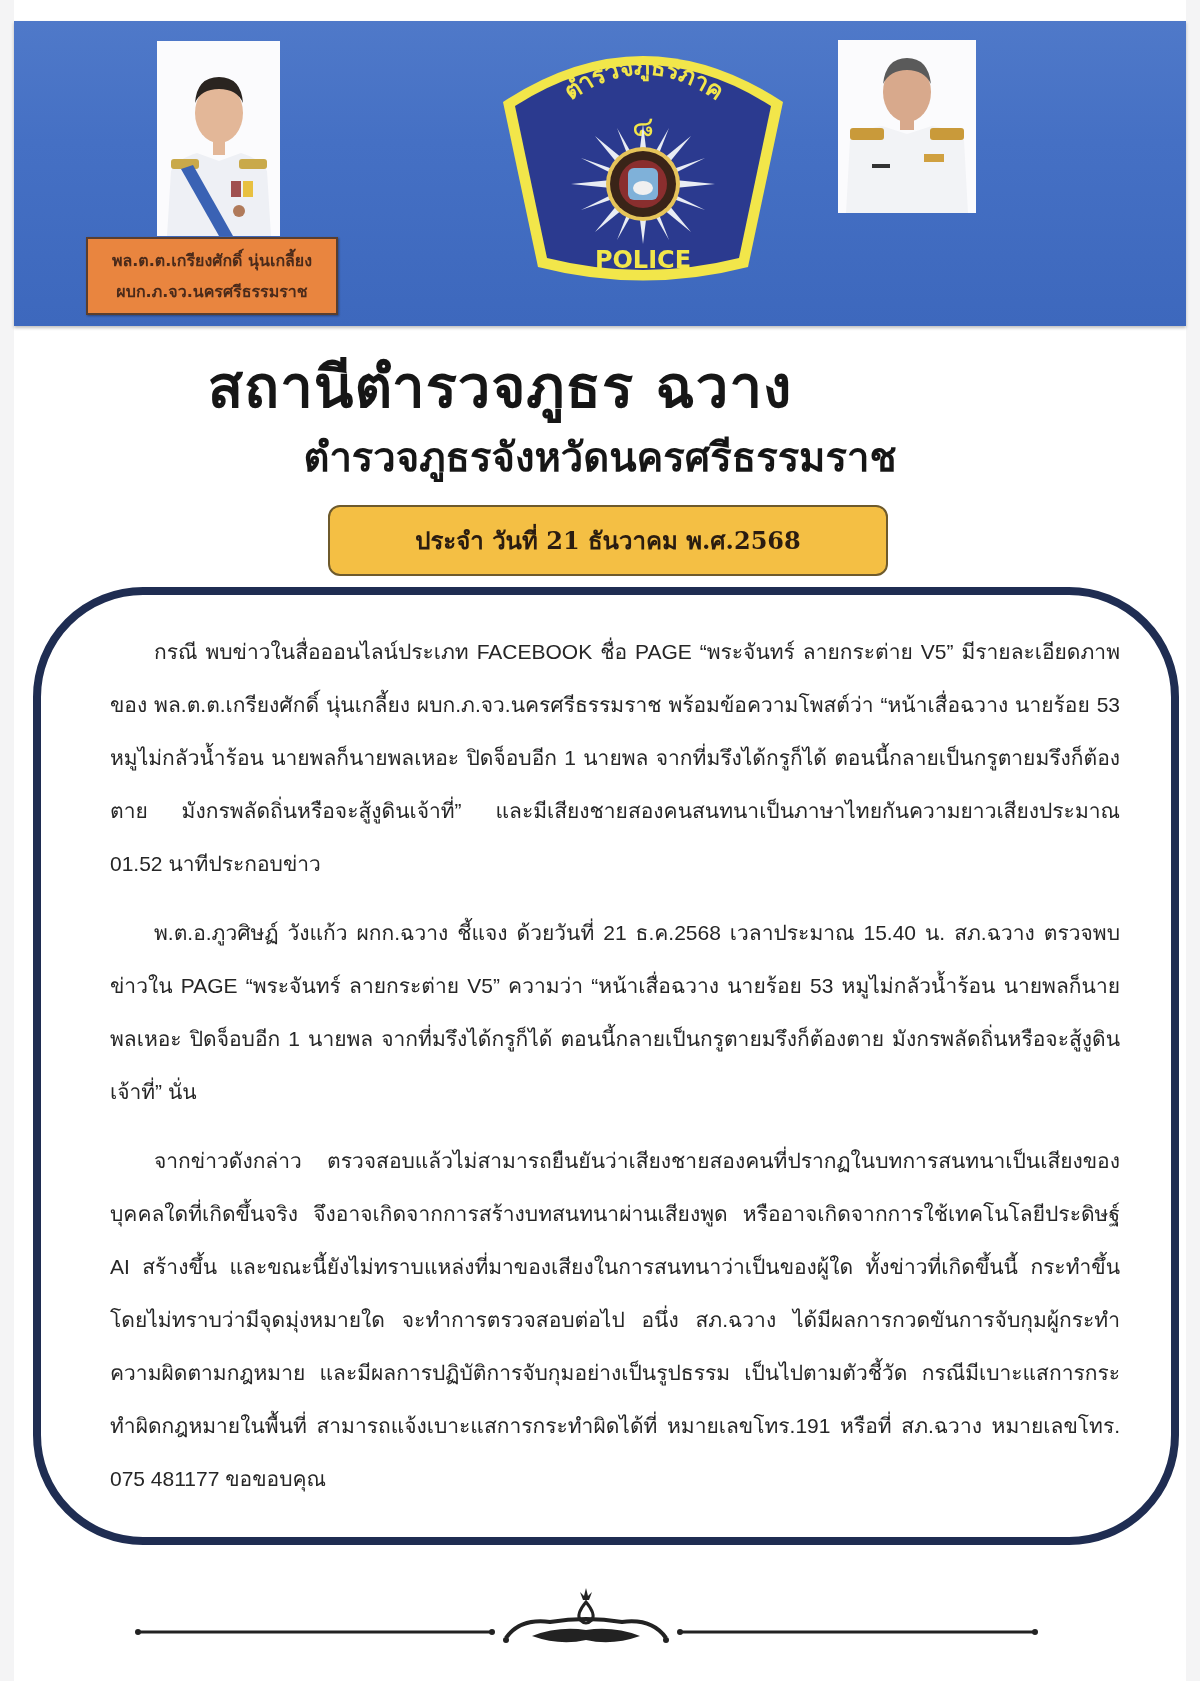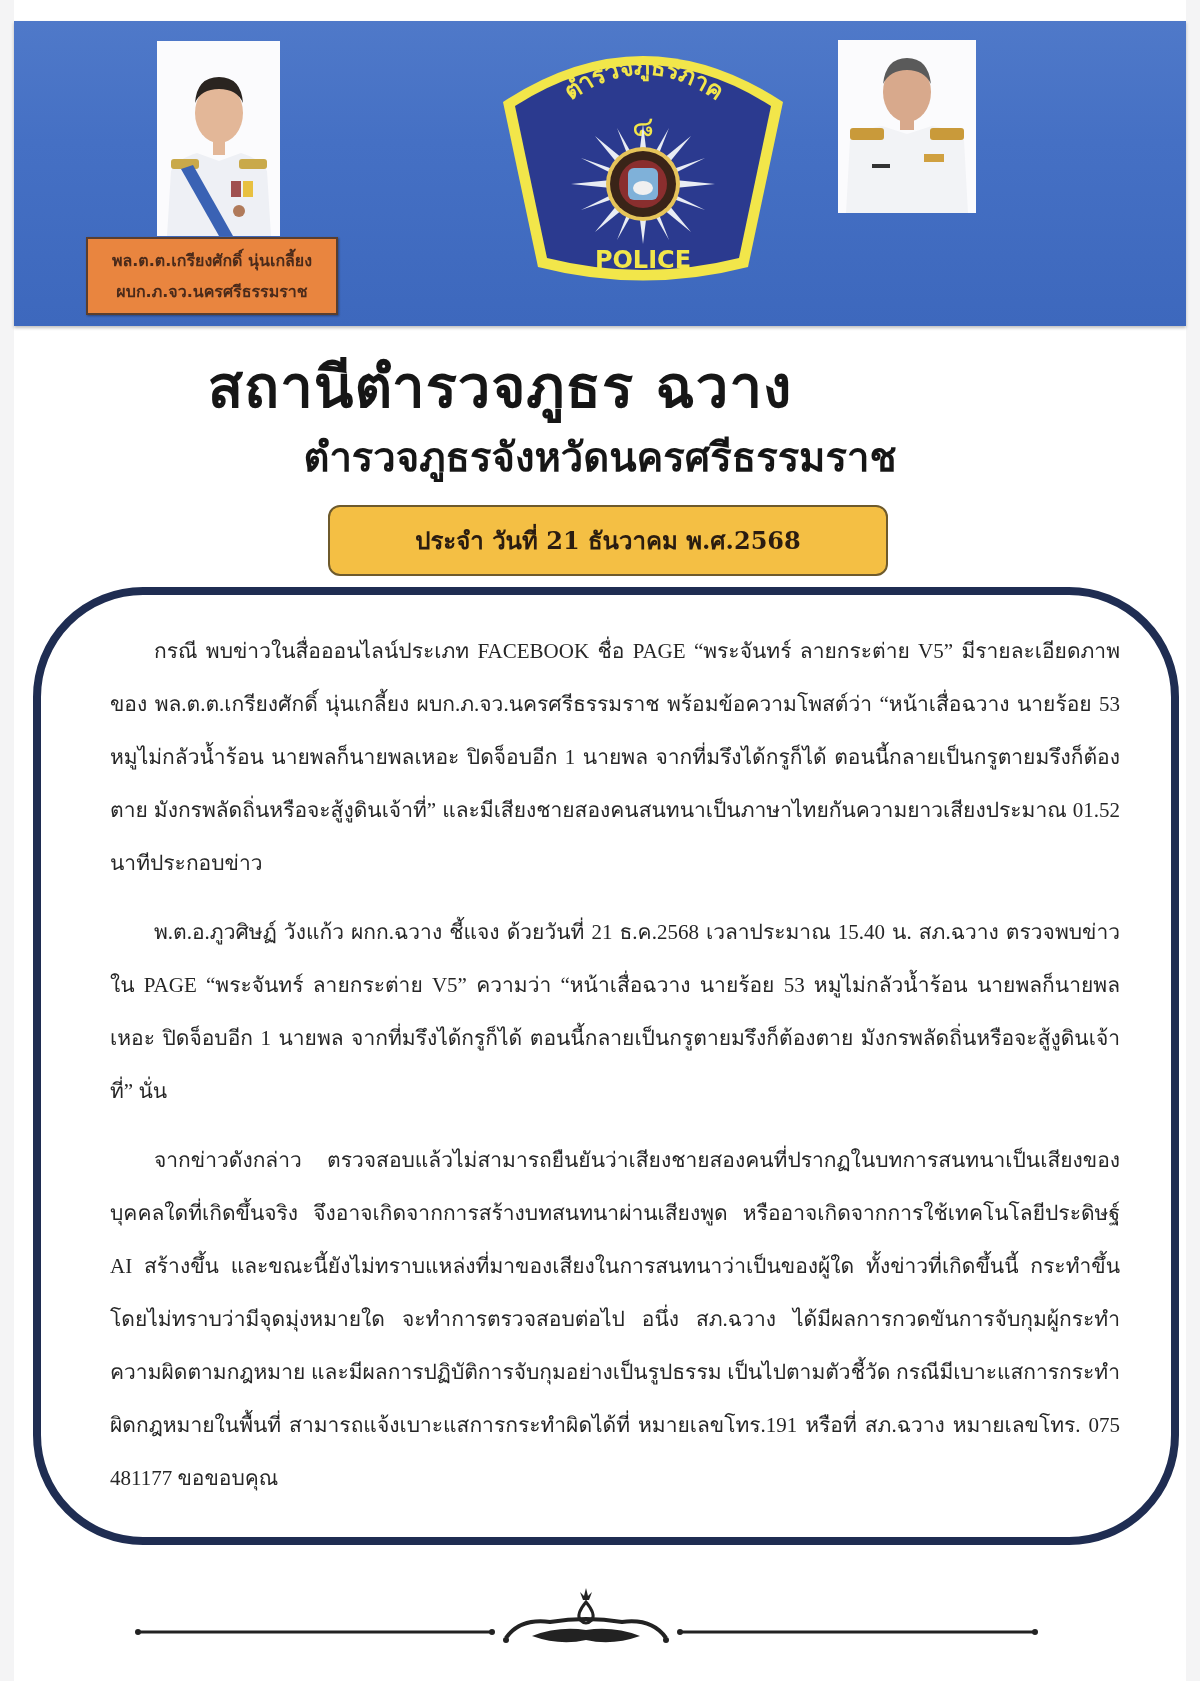--- a/index.html
+++ b/index.html
@@ -47,21 +47,21 @@
     background: #f4bf44; border: 2px solid #6e5a2c; border-radius: 12px;
     text-align: center; line-height: 67px; font-size: 24px; font-weight: bold; color: #2a1c10; margin-left: 16px;
   }
   
   .content-box {
     position: absolute; left: 33px; top: 587px; width: 1146px; height: 958px; box-sizing: border-box;
     border: 8px solid #1f2d52; border-radius: 110px; background: #fff;
   }
   .content-text {
     position: absolute; left: 110px; top: 625px; width: 1010px;
-    font-family: Liberation Serif, serif; font-size: 21px; line-height: 53px; color: #262626;
+    font-family: Liberation Sans, sans-serif; font-size: 21px; line-height: 53px; color: #262626;
     text-align: justify;
   }
   .content-text p { margin: 0 0 16px 0; text-indent: 44px; }
   
   .ornament { position: absolute; left: 130px; top: 1580px; width: 960px; height: 80px; }
 </style>
 </head>
 <body>
 
 <div class="page"></div>

